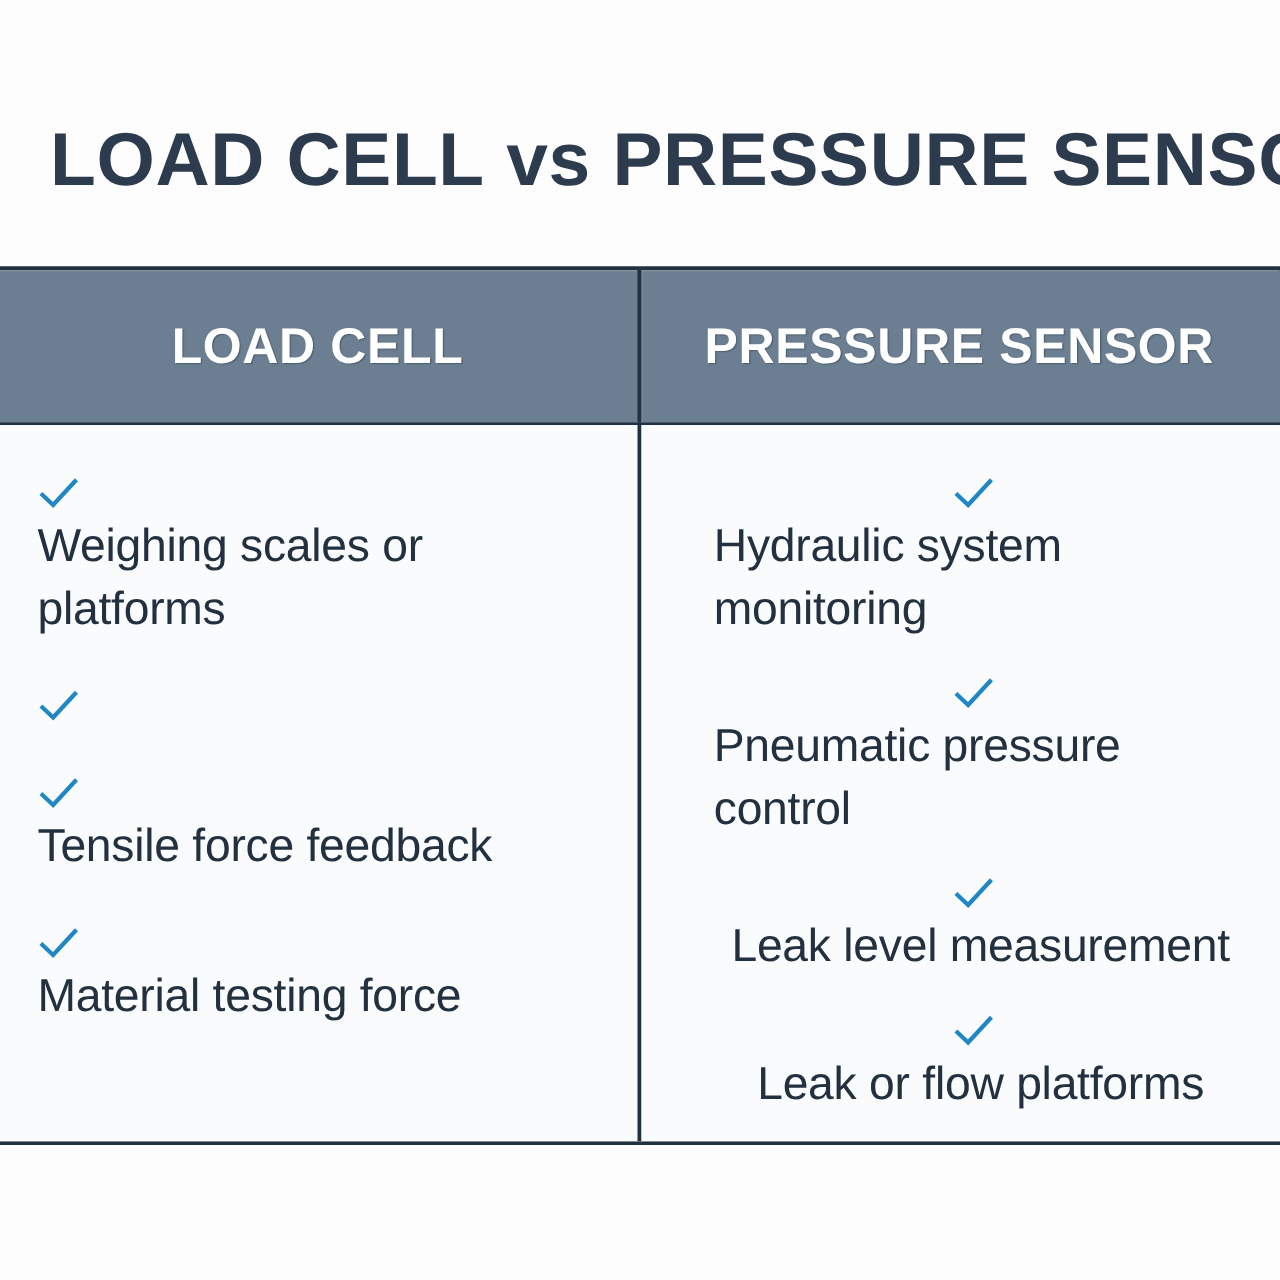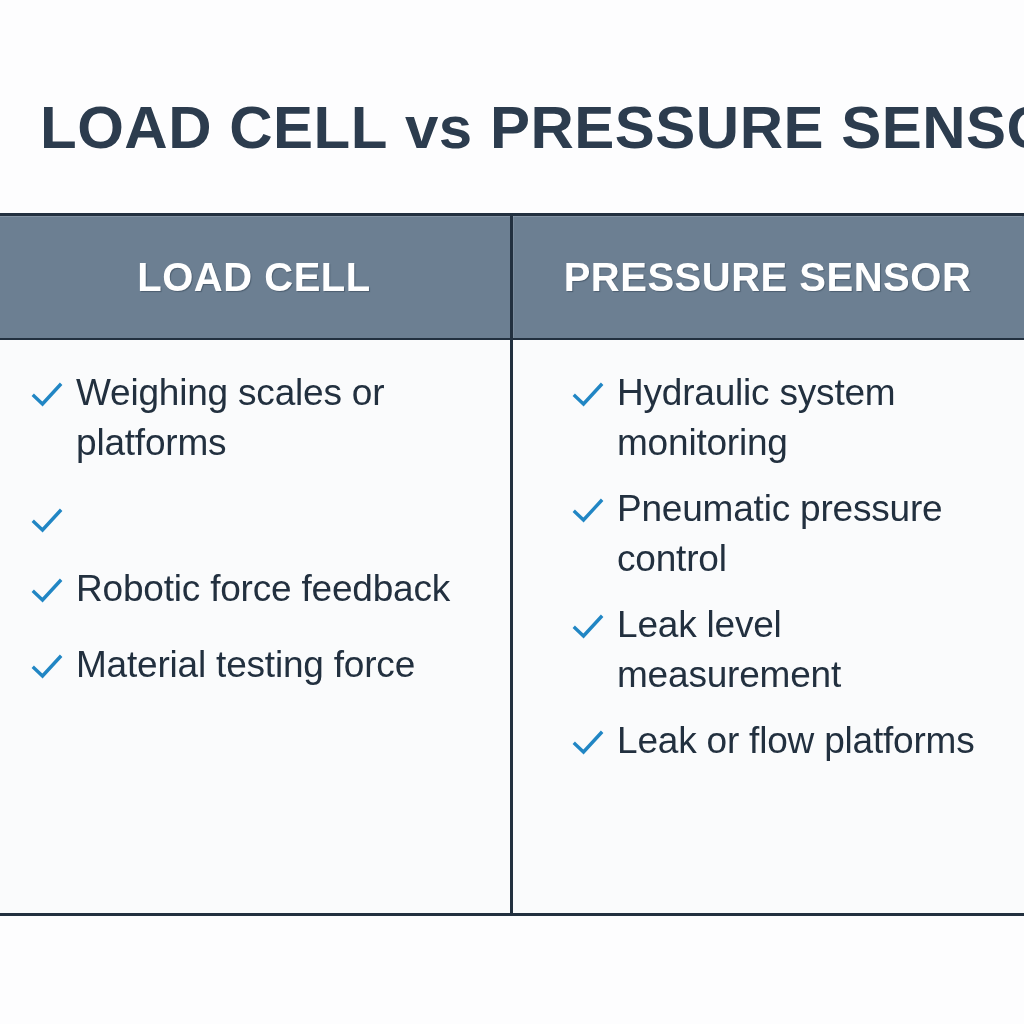--- a/index.html
+++ b/index.html
@@ -97,20 +97,21 @@
   }
   .td + .td {
     border-left: 3px solid #22303f;
     padding-left: 58px;
   }
 
   .item {
     display: flex;
     align-items: flex-start;
     margin-bottom: 26px;
+    flex-direction: column;
   }
   .check {
     flex: 0 0 auto;
     width: 34px;
     height: 34px;
     margin-right: 12px;
     margin-top: 10px;
   }
   .check svg {
     display: block;
@@ -119,21 +120,21 @@
   }
   .item-text {
     font-family: "Liberation Sans", sans-serif;
     font-size: 37px;
     line-height: 50px;
     color: #22303f;
     letter-spacing: -0.2px;
   }
 
   
-  .col-right .item { margin-bottom: 16px; }
+  .col-right .item { margin-bottom: 16px; align-items: center; }
 </style>
 </head>
 <body>
 
 <div class="page">
 
   <div class="title-wrap">
     <span class="title">LOAD CELL</span><span class="title">&nbsp;</span><span class="title vs">vs</span><span class="title">&nbsp;</span><span class="title">PRESSURE SENSOR</span>
   </div>
 
@@ -168,21 +169,21 @@
             </svg>
           </span>
         </div>
 
         <div class="item">
           <span class="check">
             <svg viewBox="0 0 34 34" fill="none" xmlns="http://www.w3.org/2000/svg">
               <path d="M4 18 L12.5 26 L30 7" stroke="#2186c4" stroke-width="3.4" stroke-linecap="square" stroke-linejoin="miter"></path>
             </svg>
           </span>
-          <span class="item-text">Robotic force feedback</span>
+          <span class="item-text">Tensile force feedback</span>
         </div>
 
         <div class="item">
           <span class="check">
             <svg viewBox="0 0 34 34" fill="none" xmlns="http://www.w3.org/2000/svg">
               <path d="M4 18 L12.5 26 L30 7" stroke="#2186c4" stroke-width="3.4" stroke-linecap="square" stroke-linejoin="miter"></path>
             </svg>
           </span>
           <span class="item-text">Material testing force</span>
         </div>

